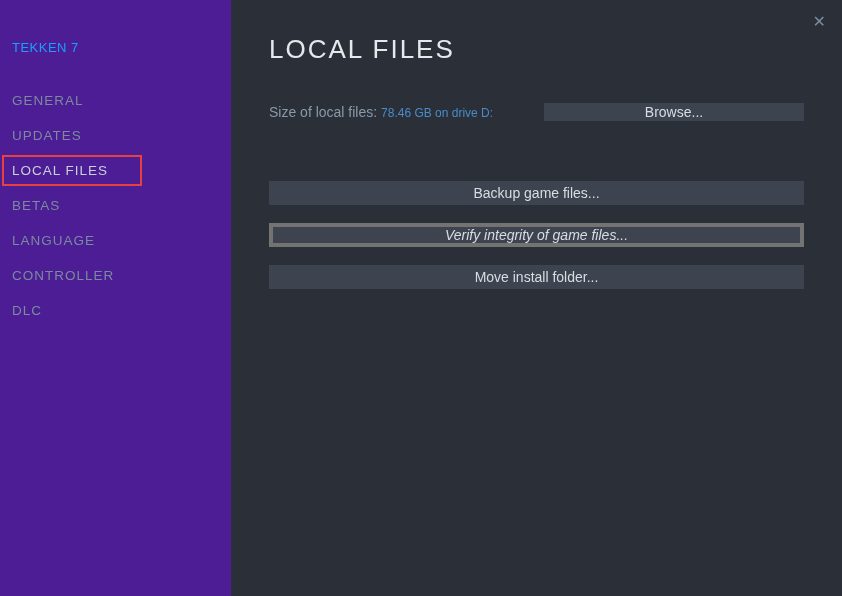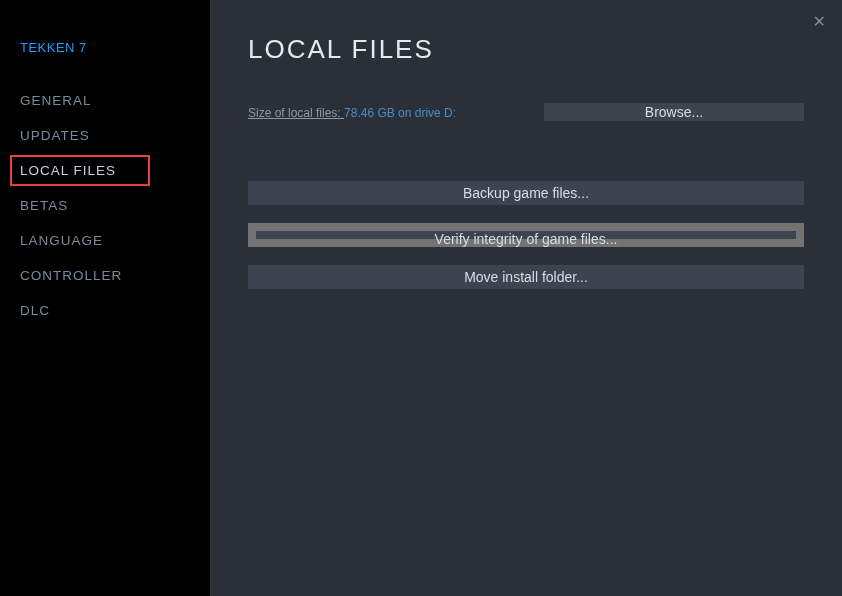--- a/index.html
+++ b/index.html
@@ -10,23 +10,23 @@
     }
     body {
       width: 842px;
       height: 596px;
       background: #1e2329;
       display: flex;
       position: relative;
       overflow: hidden;
     }
     .sidebar {
-      width: 210px;
-      background: #000000;
-      padding: 40px 0 0 20px;
+      width: 231px;
+      background: #4c1d95;
+      padding: 40px 0 0 12px;
     }
     .game-title {
       color: #1a9fff;
       font-size: 13px;
       margin-bottom: 30px;
       letter-spacing: 0.5px;
     }
     .nav-item {
       color: #7a8b9d;
       font-size: 13.5px;
@@ -68,22 +68,21 @@
       margin-bottom: 38px;
     }
     .size-row {
       display: flex;
       align-items: center;
       justify-content: space-between;
       margin-bottom: 60px;
     }
     .size-text {
       color: #8a99a8;
-      font-size: 12px;
-      text-decoration: underline;
+      font-size: 14px;
     }
     .size-value {
       color: #4a8bc9;
       font-size: 12px;
     }
     .browse-btn {
       width: 260px;
       height: 18px;
       background: #3d4450;
       color: #d8dde2;
@@ -96,21 +95,22 @@
       height: 24px;
       background: #3d4450;
       color: #d8dde2;
       border: none;
       cursor: pointer;
       font-size: 14px;
       margin-bottom: 18px;
       display: block;
     }
     .action-btn.highlighted {
-      border: 8px solid #737373;
+      border: 4px solid #737373;
+      font-style: italic;
     }
   </style>
 </head>
 <body>
 
 <div class="sidebar">
   <div class="game-title">TEKKEN 7</div>
   <a class="nav-item">GENERAL</a>
   <a class="nav-item">UPDATES</a>
   <a class="nav-item active">LOCAL FILES</a>

